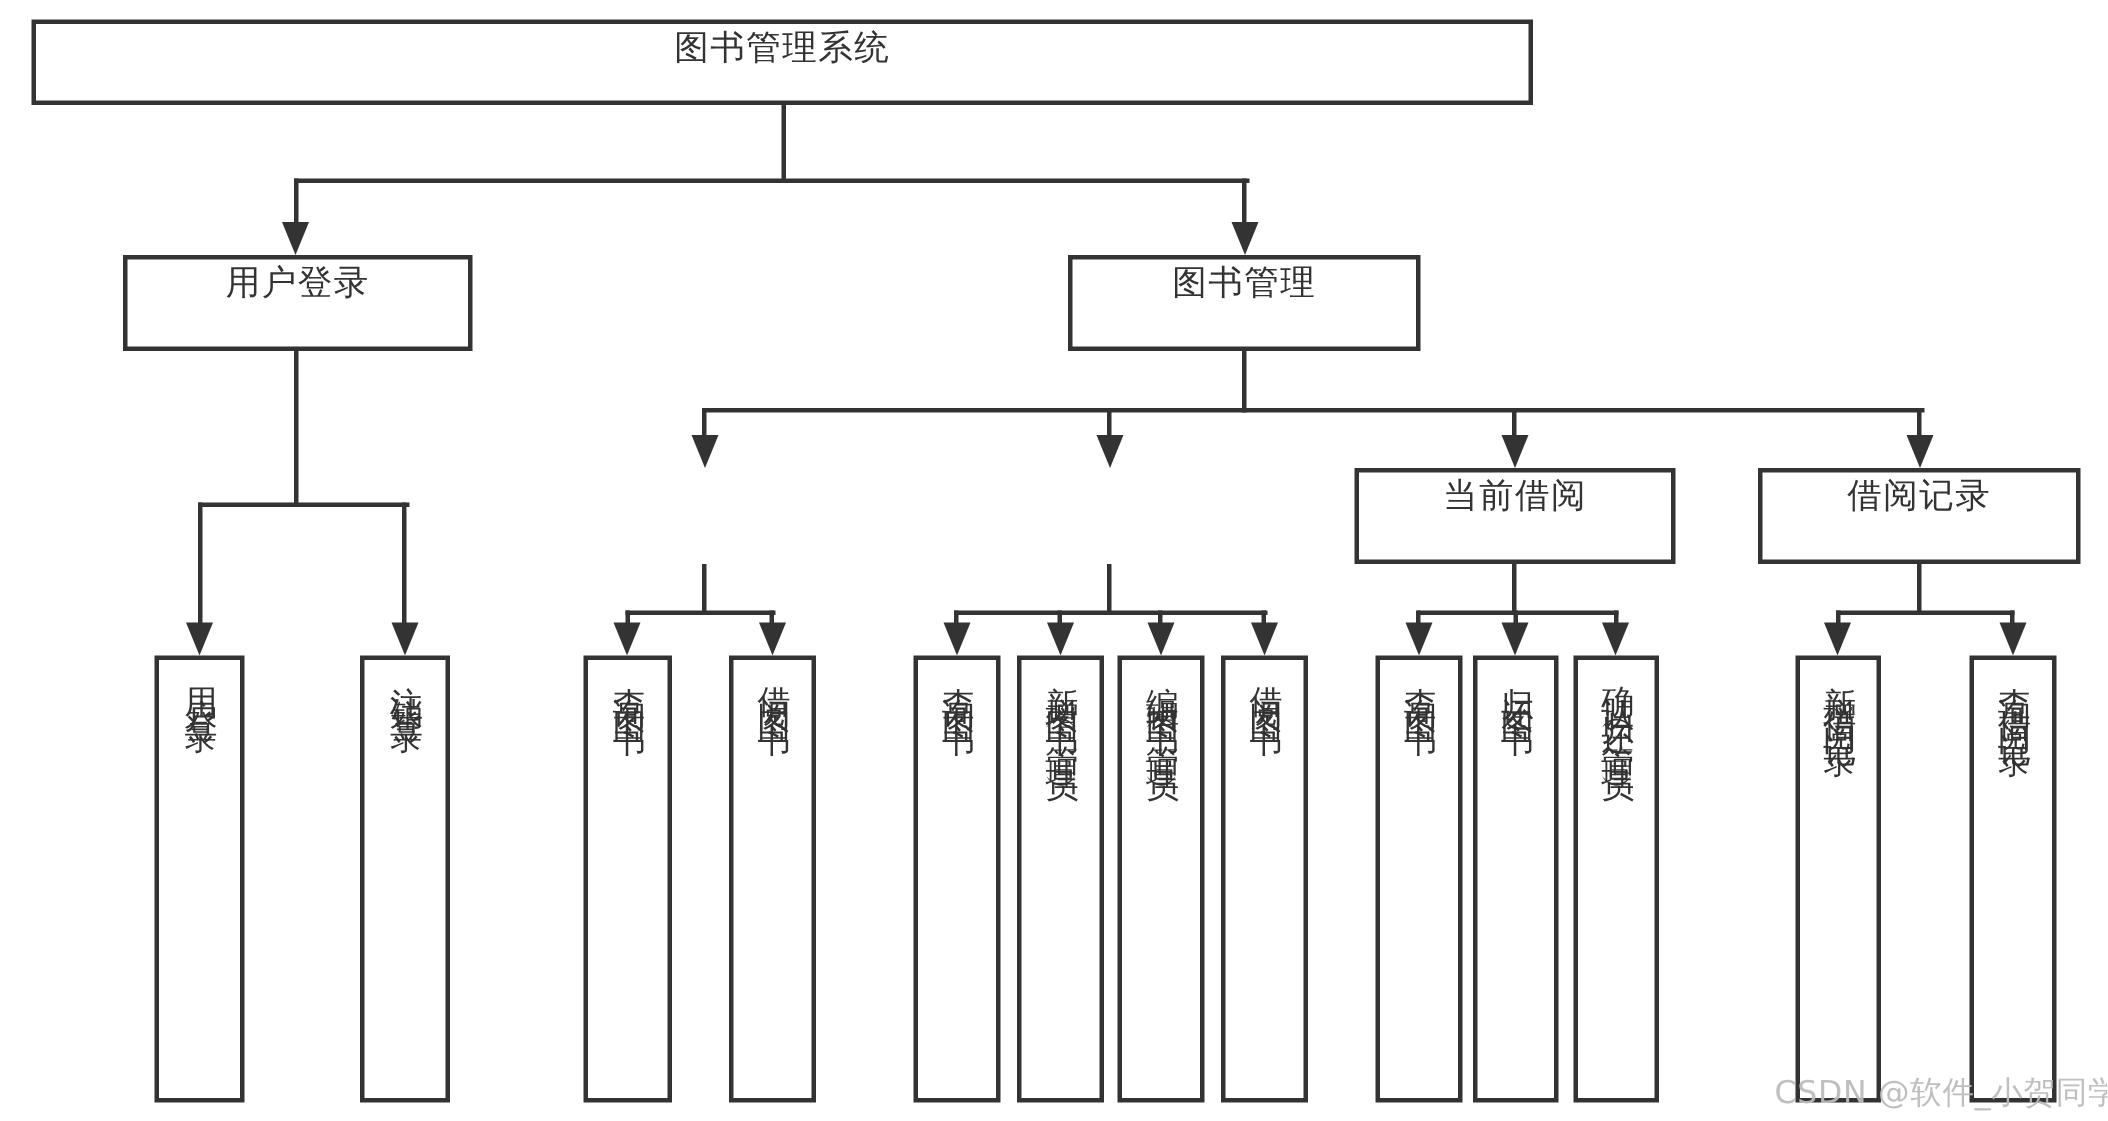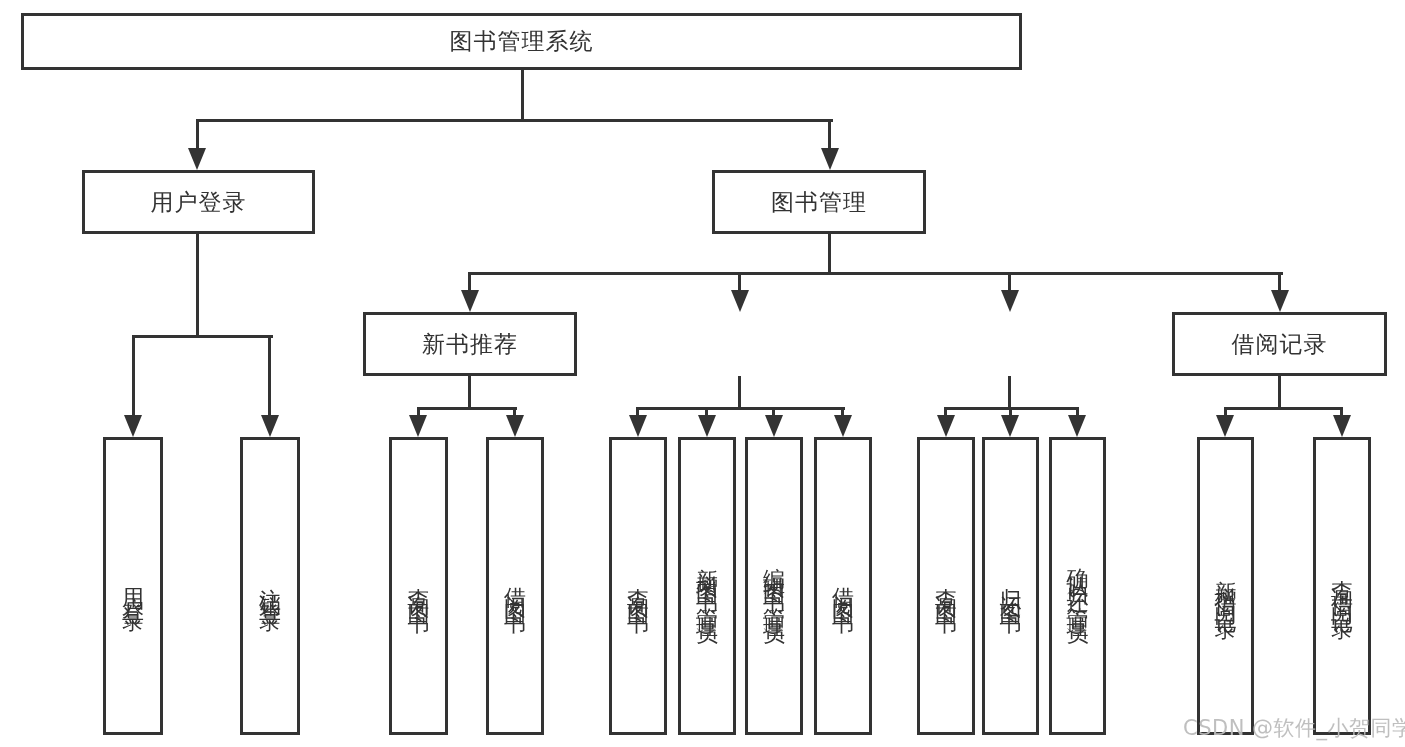--- a/index.html
+++ b/index.html
@@ -11,21 +11,20 @@
     font-family:"DejaVu Sans","Liberation Sans",sans-serif;
     color:#333333;
   }
   
   .box{
     position:absolute;
     box-sizing:border-box;
     border:3px solid #333333;
     background:#ffffff;
     display:flex;
-    align-items:center;
     justify-content:center;
   }
   .hlabel{
     font-size:23px;
     letter-spacing:1px;
     color:#333333;
     white-space:nowrap;
   }
   
   .leaf{top:437px;height:298px;}
@@ -43,21 +42,21 @@
   .arrow{
     position:absolute;
     width:0;height:0;
     border-left:9px solid transparent;
     border-right:9px solid transparent;
     border-top:22px solid #333333;
   }
   
   .root   {left:21px;  top:13px;  width:1001px;height:57px;}
   .n-user {left:82px;  top:170px; width:233px; height:64px;}
-  .n-mgmt {left:712px; top:170px; width:214px; height:64px;}
+  .n-mgmt {left:712px; top:170px; width:235px; height:64px;}
   .n-new  {left:363px; top:312px; width:214px; height:64px;}
   .n-bb   {left:632px; top:312px; width:216px; height:64px;}
   .n-cb   {left:903px; top:312px; width:214px; height:64px;}
   .n-br   {left:1172px;top:312px; width:215px; height:64px;}
   .lf-u1{left:103px;width:60px;}
   .lf-u2{left:240px;width:60px;}
   .lf-n1{left:389px;width:59px;}
   .lf-n2{left:486px;width:58px;}
   .lf-b1{left:609px;width:58px;}
   .lf-b2{left:678px;width:58px;}
@@ -87,22 +86,22 @@
     <span class="hlabel">图书管理系统</span>
   </div>
 
   <div class="box n-user">
     <span class="hlabel">用户登录</span>
   </div>
   <div class="box n-mgmt">
     <span class="hlabel">图书管理</span>
   </div>
 
-  <div class="box n-new">
-    <span class="hlabel">新书推荐</span>
+  <div class="box n-cb">
+    <span class="hlabel">当前借阅</span>
   </div>
   <div class="box n-br">
     <span class="hlabel">借阅记录</span>
   </div>
 
   <div class="box leaf lf-u1">
     <span class="vlabel">用户登录</span>
   </div>
   <div class="box leaf lf-u2">
     <span class="vlabel">注销登录</span>

